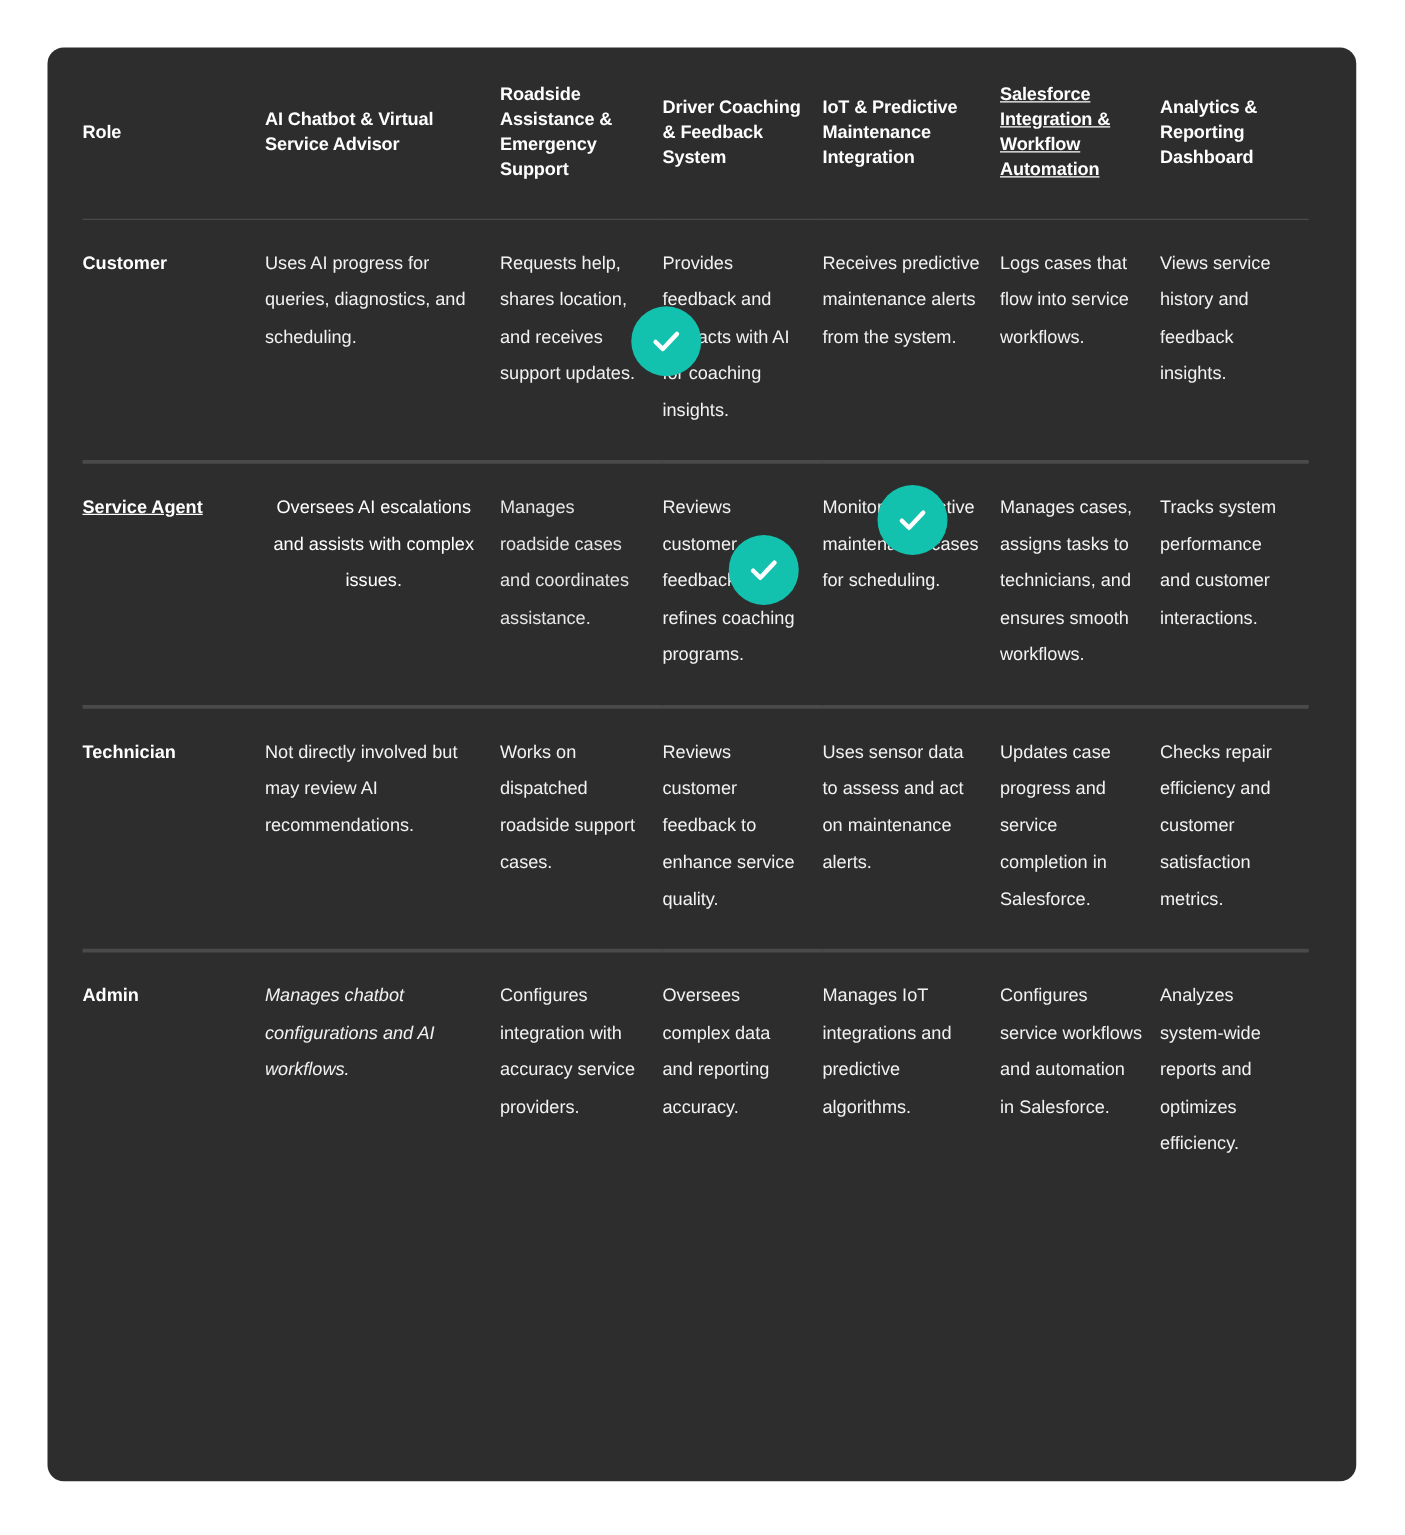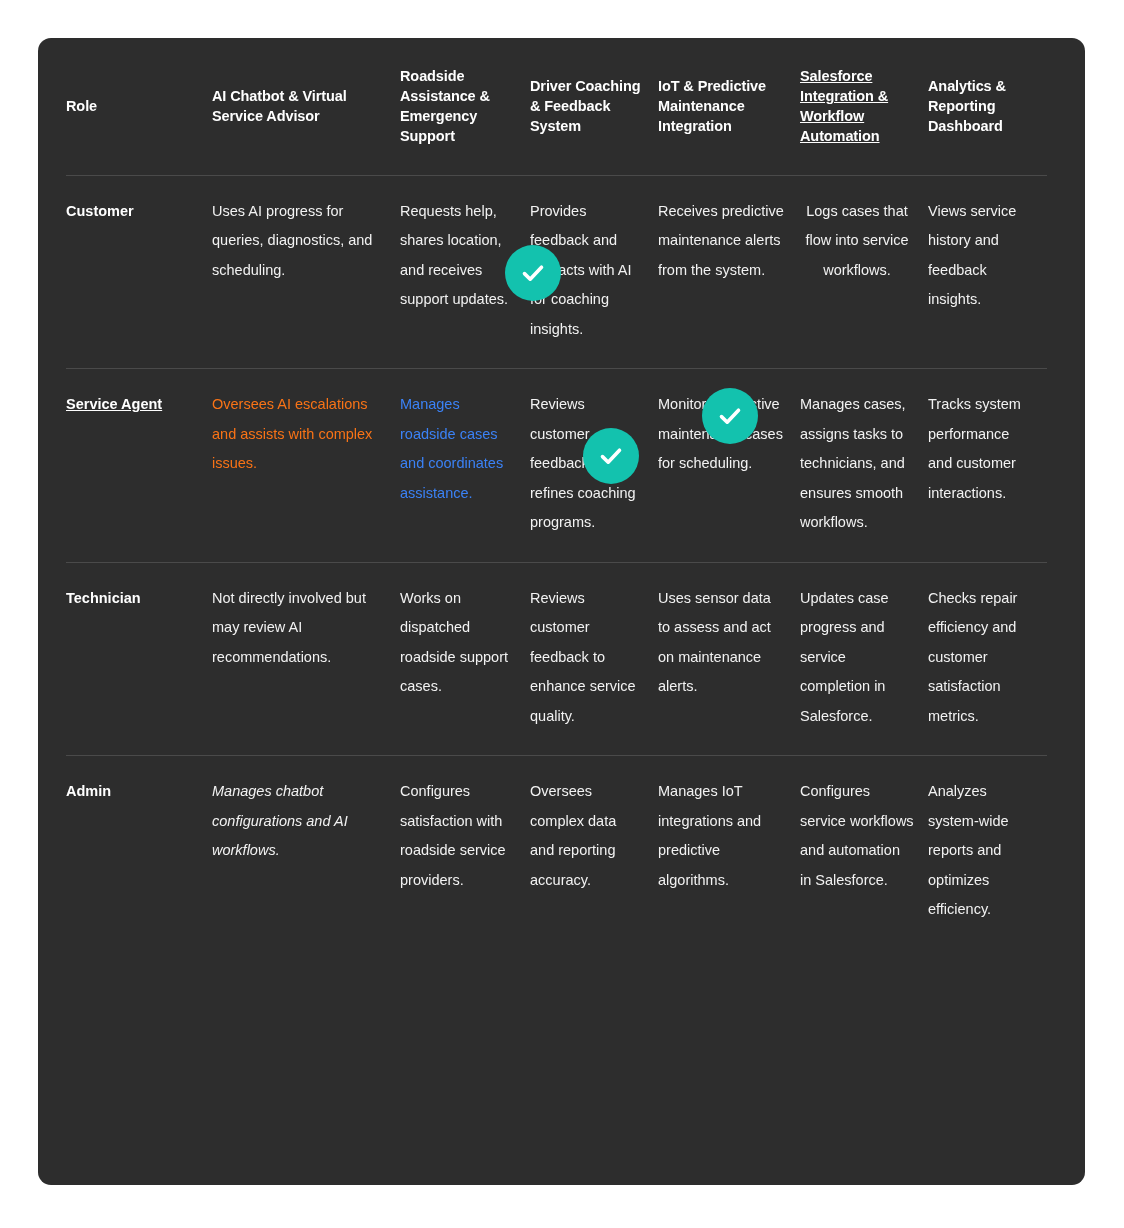--- a/index.html
+++ b/index.html
@@ -56,21 +56,21 @@
   }
   thead th.role-head { padding-left:0; }
 
   tbody td {
     vertical-align:top;
     color:#f2f2f2;
     font-size:14.5px;
     font-weight:normal;
     line-height:29.5px;
     padding:21px 14px 24px 0;
-    border-bottom:1px solid #ec4899;
+    border-bottom:3px solid #ec4899;
   }
   tbody tr:last-child td { border-bottom:none; }
   tbody td.role-cell {
     font-weight:bold;
     color:#ffffff;
     padding-right:10px;
   }
 
   
   .badge {
@@ -114,48 +114,48 @@
         </tr>
       </thead>
       <tbody>
 
         <tr>
           <td class="role-cell" style="border-bottom-color: rgb(74, 74, 74); color: rgb(255, 255, 255);">Customer</td>
           <td style="border-bottom-color: rgb(74, 74, 74); color: rgb(242, 242, 242);">Uses AI progress for queries, diagnostics, and scheduling.</td>
           <td style="border-bottom-color: rgb(74, 74, 74); color: rgb(242, 242, 242);">Requests help, shares location, and receives support updates.</td>
           <td style="border-bottom-color: rgb(74, 74, 74); color: rgb(242, 242, 242);">Provides feedback and interacts with AI for coaching insights.</td>
           <td style="border-bottom-color: rgb(74, 74, 74); color: rgb(242, 242, 242);">Receives predictive maintenance alerts from the system.</td>
-          <td style="border-bottom-color: rgb(74, 74, 74); color: rgb(242, 242, 242); text-align: center;">Logs cases that flow into service workflows.</td>
+          <td style="border-bottom-color: rgb(74, 74, 74); color: rgb(242, 242, 242);">Logs cases that flow into service workflows.</td>
           <td style="border-bottom-color: rgb(74, 74, 74); color: rgb(242, 242, 242);">Views service history and feedback insights.</td>
         </tr>
 
         <tr>
           <td class="role-cell" style="border-bottom-color: rgb(74, 74, 74); color: rgb(255, 255, 255); text-decoration: underline;">Service Agent</td>
-          <td style="border-bottom-color: rgb(74, 74, 74); color: #f97316;">Oversees AI escalations and assists with complex issues.</td>
-          <td style="border-bottom-color: rgb(74, 74, 74); color: #3b82f6;">Manages roadside cases and coordinates assistance.</td>
+          <td style="border-bottom-color: rgb(74, 74, 74); color: #ffffff; text-align: center;">Oversees AI escalations and assists with complex issues.</td>
+          <td style="border-bottom-color: rgb(74, 74, 74); color: #e5e5e5;">Manages roadside cases and coordinates assistance.</td>
           <td style="border-bottom-color: rgb(74, 74, 74); color: rgb(242, 242, 242);">Reviews customer feedback and refines coaching programs.</td>
           <td style="border-bottom-color: rgb(74, 74, 74); color: rgb(242, 242, 242);">Monitors predictive maintenance cases for scheduling.</td>
           <td style="border-bottom-color: rgb(74, 74, 74); color: rgb(242, 242, 242);">Manages cases, assigns tasks to technicians, and ensures smooth workflows.</td>
           <td style="border-bottom-color: rgb(74, 74, 74); color: rgb(242, 242, 242); margin-top: 10px;">Tracks system performance and customer interactions.</td>
         </tr>
 
         <tr>
           <td class="role-cell" style="border-bottom-color: rgb(74, 74, 74); color: rgb(255, 255, 255);">Technician</td>
           <td style="border-bottom-color: rgb(74, 74, 74); color: rgb(242, 242, 242);">Not directly involved but may review AI recommendations.</td>
           <td style="border-bottom-color: rgb(74, 74, 74); color: rgb(242, 242, 242);">Works on dispatched roadside support cases.</td>
           <td style="border-bottom-color: rgb(74, 74, 74); color: rgb(242, 242, 242);">Reviews customer feedback to enhance service quality.</td>
           <td style="border-bottom-color: rgb(74, 74, 74); color: rgb(242, 242, 242);">Uses sensor data to assess and act on maintenance alerts.</td>
           <td style="border-bottom-color: rgb(74, 74, 74); color: rgb(242, 242, 242);">Updates case progress and service completion in Salesforce.</td>
           <td style="border-bottom-color: rgb(74, 74, 74); color: rgb(242, 242, 242);">Checks repair efficiency and customer satisfaction metrics.</td>
         </tr>
 
         <tr>
           <td class="role-cell" style="border-bottom-color: rgb(74, 74, 74); color: rgb(255, 255, 255);">Admin</td>
           <td style="border-bottom-color: rgb(74, 74, 74); color: rgb(242, 242, 242); font-style: italic;">Manages chatbot configurations and AI workflows.</td>
-          <td style="border-bottom-color: rgb(74, 74, 74); color: rgb(242, 242, 242);">Configures satisfaction with roadside service providers.</td>
+          <td style="border-bottom-color: rgb(74, 74, 74); color: rgb(242, 242, 242);">Configures integration with accuracy service providers.</td>
           <td style="border-bottom-color: rgb(74, 74, 74); color: rgb(242, 242, 242);">Oversees complex data and reporting accuracy.</td>
           <td style="border-bottom-color: rgb(74, 74, 74); color: rgb(242, 242, 242);">Manages IoT integrations and predictive algorithms.</td>
           <td style="border-bottom-color: rgb(74, 74, 74); color: rgb(242, 242, 242);">Configures service workflows and automation in Salesforce.</td>
           <td style="border-bottom-color: rgb(74, 74, 74); color: rgb(242, 242, 242);">Analyzes system-wide reports and optimizes efficiency.</td>
         </tr>
 
       </tbody>
     </table>
 
     <div class="badge badge-1" style="background: rgb(19, 194, 174);">

